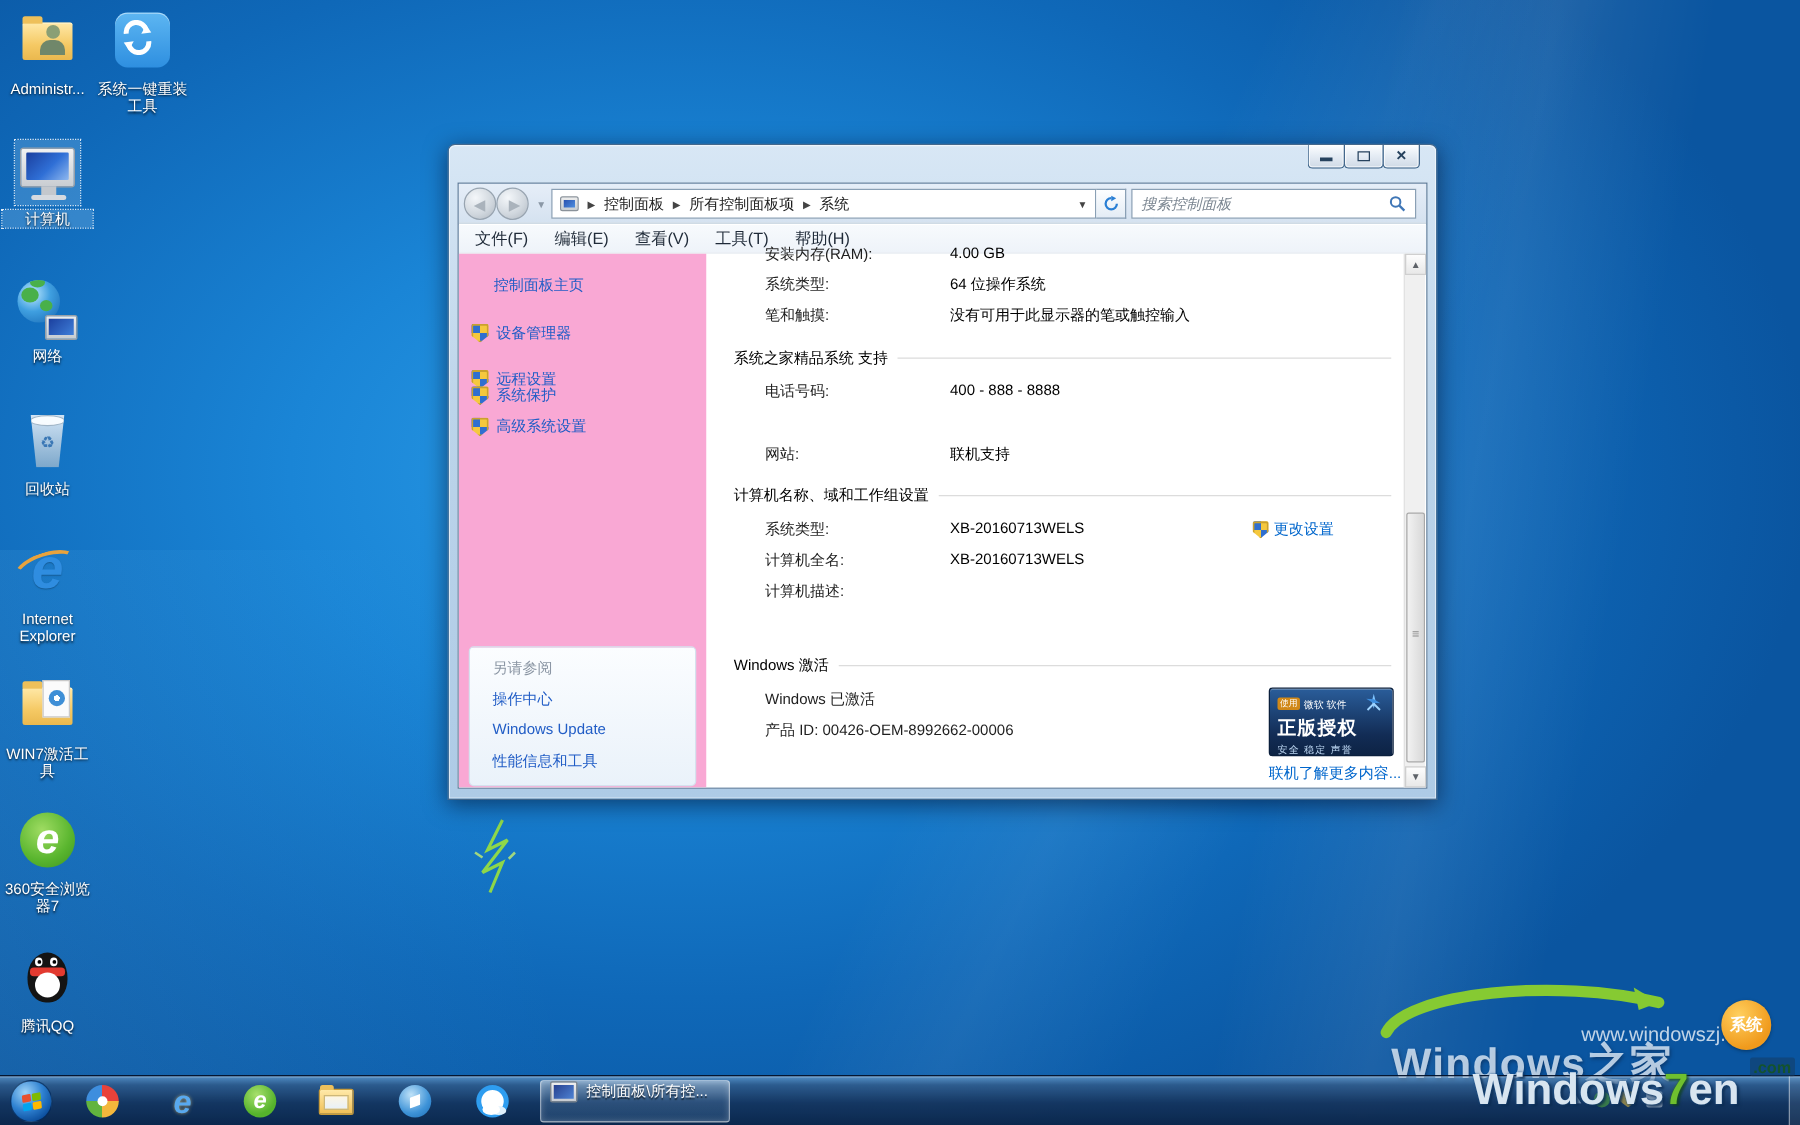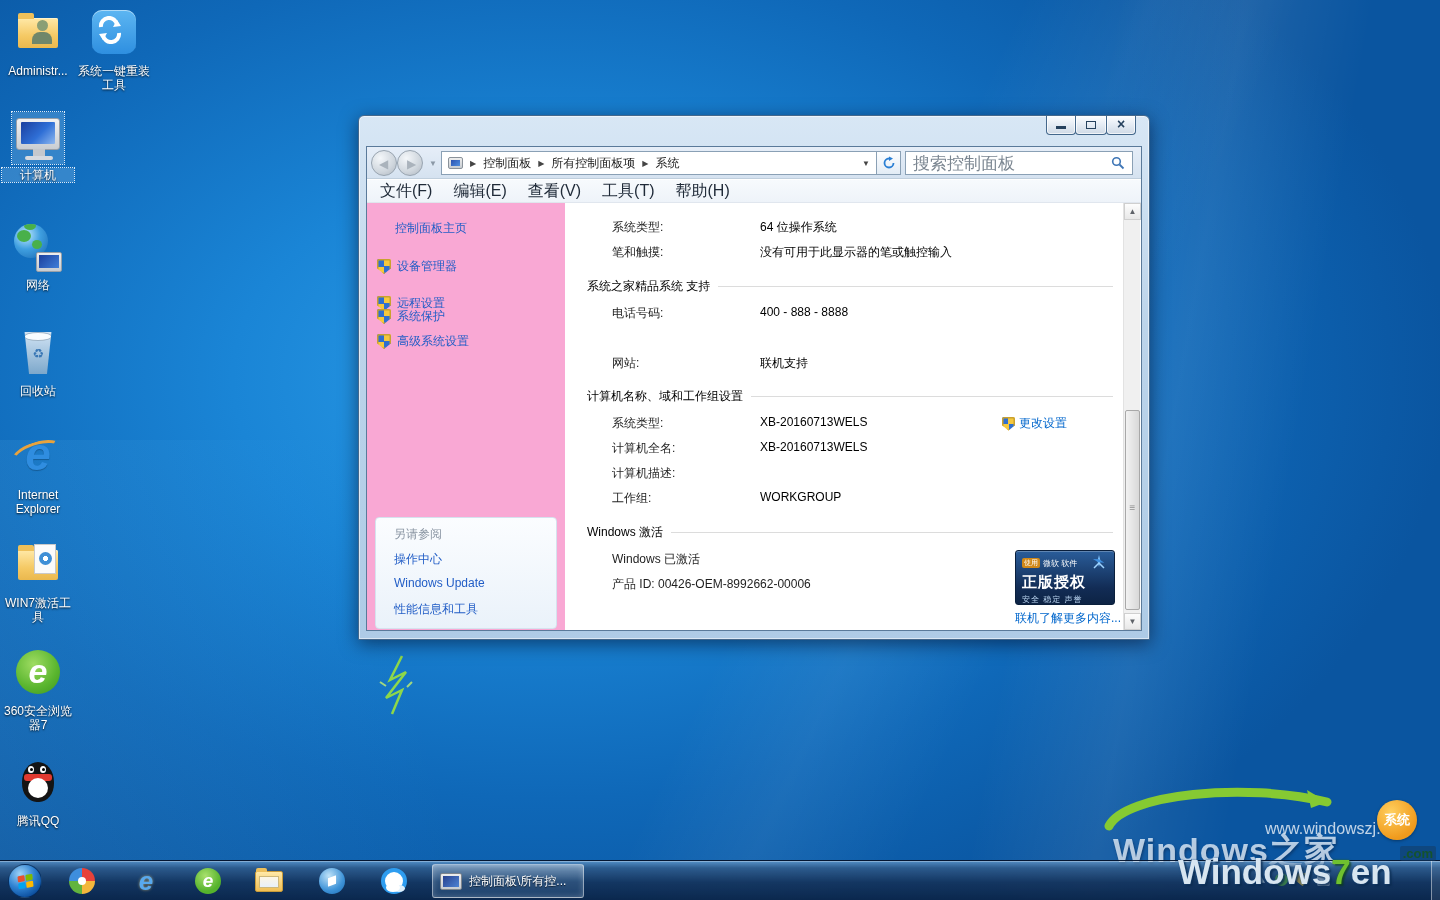--- a/index.html
+++ b/index.html
@@ -88,23 +88,23 @@
   .orb .ar { position:absolute; left:7px; top:6px; font-size:12px; color:#aab3bc; }
   .nav-drop { position:absolute; left:62px; top:12px; font-size:8px; color:#8b98a6; }
   .addr { position:absolute; left:74px; top:4px; width:436px; height:24px; background:#fff; border:1px solid #8aa0b5; display:flex; align-items:center; font-size:12px; color:#1c1c1c; }
   .addr .sep { font-size:8px; color:#444; margin:0 7px; }
   .addr .seg { white-space:nowrap; }
   .addr .caret { margin-left:auto; margin-right:6px; font-size:8px; color:#444; }
   .addr-icon { width:15px; height:12px; margin-left:6px; position:relative; background:linear-gradient(180deg,#eee,#c7ccd1); border:1px solid #8a929a; border-radius:2px; }
   .addr-icon i { position:absolute; left:2px; top:2px; right:2px; bottom:2px; background:linear-gradient(135deg,#2a52b0,#4f8fe0); }
   .refresh-btn { position:absolute; left:510px; top:4px; width:24px; height:24px; background:linear-gradient(180deg,#fdfeff,#e3ecf5); border:1px solid #8aa0b5; border-left:none; display:flex; align-items:center; justify-content:center; }
   .searchbox { position:absolute; right:8px; top:4px; width:228px; height:24px; background:#fff; border:1px solid #8aa0b5; display:flex; align-items:center; }
-  .searchbox .ph { flex:1; font-size:17px; color:#7b8691; padding-left:7px; }
+  .searchbox .ph { flex:1; font-size:12px; font-style:italic; color:#7b8691; padding-left:7px; }
   .menubar { position:absolute; left:0; right:0; top:33px; height:23px; background:linear-gradient(180deg,#f7fafd,#eef3f9); border-bottom:1px solid #e0e6ee; display:flex; align-items:center; padding-left:13px; }
-  .menubar span { font-size:16px; color:#1f2a38; margin-right:21px; }
+  .menubar span { font-size:13px; color:#1f2a38; margin-right:21px; }
   .winbody { position:absolute; left:0; right:0; top:56px; bottom:0; background:#fff; }
 
   
   .sidepane { position:absolute; left:0; top:0; width:198px; bottom:0; background:#f9a8d4; }
   .sp-home { position:absolute; left:28px; top:17px; font-size:12px; color:#215dc6; cursor:pointer; }
   .sp-task { position:absolute; left:10px; display:flex; align-items:center; cursor:pointer; }
   .sp-task .txt { font-size:12px; color:#215dc6; margin-left:6px; }
   .shield { width:14px; height:15px; clip-path:polygon(0 0,100% 0,100% 62%,50% 100%,0 62%);
             background:conic-gradient(#f5c83e 0 90deg, #2f6fd0 0 180deg, #f5c83e 0 270deg, #2f6fd0 0 360deg);
             border-radius:2px; box-shadow:inset 0 0 0 1.5px #caa12e; flex:0 0 auto; }
@@ -157,21 +157,21 @@
   .tb-ge { width:26px; height:26px; border-radius:50%; background:radial-gradient(circle at 40% 30%, #a8e06c, #55b32c 65%); color:#fff; font-weight:bold; font-style:italic; font-size:19px; text-align:center; line-height:25px; }
   .tb-folder { width:28px; height:21px; border-radius:2px; background:linear-gradient(180deg,#ffe9a8,#f0bf55); position:relative; border:1px solid #c89b3a; }
   .tb-folder:before { content:""; position:absolute; left:0; top:-4px; width:11px; height:4px; background:#edc05c; border-radius:2px 2px 0 0; }
   .tb-folder:after { content:""; position:absolute; left:3px; top:4px; right:3px; bottom:3px; background:linear-gradient(180deg,#fdf6e3,#e8f0f8); border:1px solid #cdb87a; }
   .tb-compass { width:26px; height:26px; border-radius:50%; background:radial-gradient(circle at 38% 30%, #bfe2f8, #3e93d8 60%, #1b6cb4); position:relative; }
   .tb-compass:after { content:""; position:absolute; left:8px; top:6px; width:10px; height:14px; background:#fff; clip-path:polygon(50% 0,100% 50%,50% 100%,0 50%); transform:rotate(35deg); }
   .tb-q { width:26px; height:26px; border-radius:50%; border:4px solid #2e9df0; position:relative; background:#fff; }
   .tb-q:after { content:""; position:absolute; left:1px; bottom:-2px; width:14px; height:9px; border-radius:50%; background:#fff; box-shadow:6px 1px 0 -1px #dff0fc; }
   .task-btn { position:absolute; left:432px; top:3px; width:152px; height:34px; border-radius:3px;
               border:1px solid rgba(255,255,255,.5); background:linear-gradient(180deg, rgba(255,255,255,.35), rgba(160,200,235,.18) 50%, rgba(90,140,190,.25));
-              box-shadow:inset 0 0 6px rgba(255,255,255,.25); display:flex; align-items:center; padding:0 7px; cursor:pointer; }
+              box-shadow:inset 0 0 6px rgba(255,255,255,.25); display:flex; padding:0 7px; cursor:pointer; }
   .task-btn .ic { width:22px; height:17px; background:linear-gradient(180deg,#eee,#c6cbd1); border:1px solid #7d858d; border-radius:2px; position:relative; flex:0 0 auto; }
   .task-btn .ic i { position:absolute; left:2px; top:2px; right:2px; bottom:2px; background:linear-gradient(135deg,#27418f,#4e83d4); }
   .task-btn .tx { margin-left:7px; font-size:12px; color:#fff; text-shadow:0 1px 1px rgba(0,0,0,.7); white-space:nowrap; overflow:hidden; }
   .tray { position:absolute; right:110px; top:12px; display:flex; gap:8px; opacity:.55; }
   .tray i { width:13px; height:13px; border-radius:2px; }
   .showdesk { position:absolute; right:0; top:0; width:9px; height:40px; border-left:1px solid rgba(255,255,255,.45); background:rgba(255,255,255,.08); }
 
   
   .wm-wall { position:absolute; left:1095px; top:782px; width:330px; height:90px; pointer-events:none; }
   .wm-url { position:absolute; left:170px; top:38px; font-size:16px; color:rgba(255,255,255,.75); }
@@ -379,20 +379,24 @@
         </div>
         <div class="seealso">
           <div class="hd">另请参阅</div>
           <div class="lk" style="top:33px;">操作中心</div>
           <div class="lk" style="top:58px;">Windows Update</div>
           <div class="lk" style="top:83px;">性能信息和工具</div>
         </div>
       </div>
 
       <div class="content">
+        <div class="crow" style="top:-8px;">
+          <span class="lab">安装内存(RAM):</span>
+          <span class="val">4.00 GB</span>
+        </div>
         <div class="crow" style="top:16px;">
           <span class="lab">系统类型:</span>
           <span class="val">64 位操作系统</span>
         </div>
         <div class="crow" style="top:41px;">
           <span class="lab">笔和触摸:</span>
           <span class="val">没有可用于此显示器的笔或触控输入</span>
         </div>
 
         <div class="sechead" style="top:75px;">
@@ -420,24 +424,20 @@
             <span class="link">更改设置</span>
           </span>
         </div>
         <div class="crow" style="top:237px;">
           <span class="lab">计算机全名:</span>
           <span class="val">XB-20160713WELS</span>
         </div>
         <div class="crow" style="top:262px;">
           <span class="lab">计算机描述:</span>
           <span class="val"></span>
-        </div>
-        <div class="crow" style="top:287px;">
-          <span class="lab">工作组:</span>
-          <span class="val">WORKGROUP</span>
         </div>
 
         <div class="sechead" style="top:321px;">
           <span>Windows 激活</span>
             <div class="rule"></div>
         </div>
         <div class="crow" style="top:348px;">
           <span class="lab">Windows 已激活</span>
         </div>
         <div class="crow" style="top:373px;">

